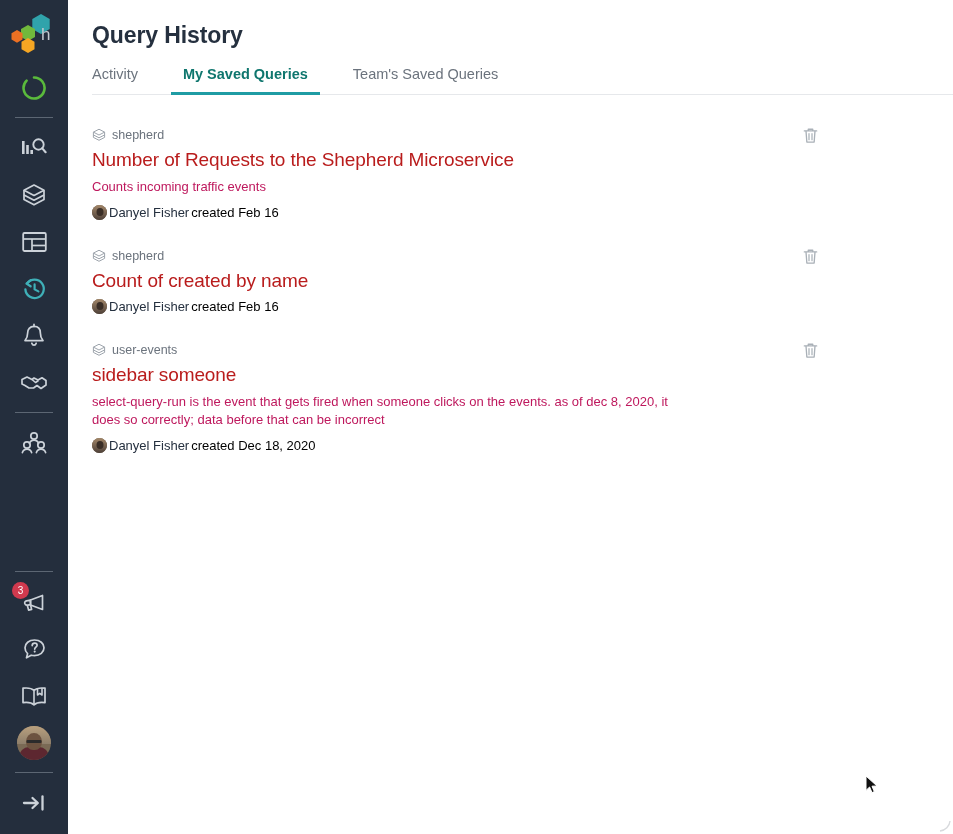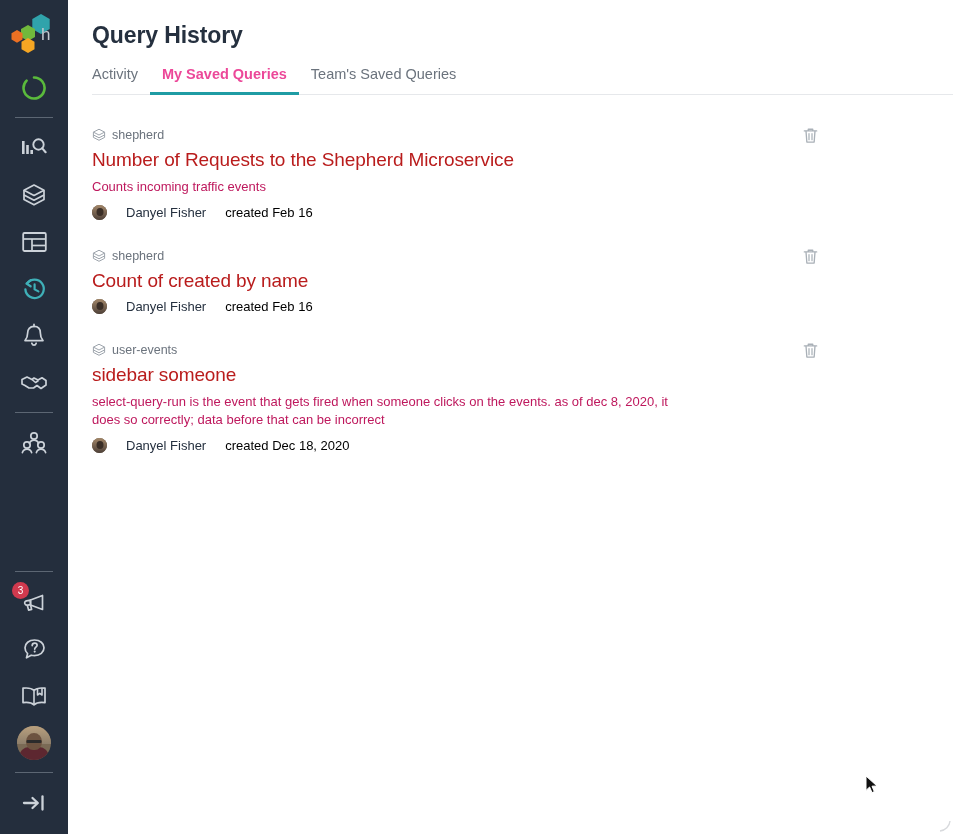--- a/index.html
+++ b/index.html
@@ -127,35 +127,36 @@
 
   .tabbar {
     position: absolute;
     left: 24px;
     top: 59px;
     width: 862px;
     height: 36px;
     border-bottom: 1px solid #e6e8eb;
     display: flex;
     align-items: flex-start;
+    gap: 21px;
   }
 
   .tab {
     height: 36px;
     line-height: 30px;
     font-size: 14.5px;
     color: #6b737d;
     cursor: pointer;
     padding: 0 12px;
     position: relative;
     white-space: nowrap;
   }
   .tab:first-child { padding-left: 0; }
   .tab.active {
-    color: #ec4899;
+    color: #0f766e;
     font-weight: bold;
   }
   .tab.active::after {
     content: "";
     position: absolute;
     left: 0; right: 0; bottom: 0;
     height: 3px;
     background: #1f9ca4;
   }
 
@@ -199,21 +200,21 @@
     font-size: 13px;
     color: #be185d;
     line-height: 18px;
     margin-bottom: 9px;
     max-width: 578px;
   }
 
   .qcard-meta {
     display: flex;
     align-items: center;
-    gap: 19px;
+    gap: 2px;
     font-size: 13px;
   }
   .qcard-meta .author { color: #25303f; }
   .qcard-meta .created { color: #000000; }
 
   .avatar-sm {
     width: 15px;
     height: 15px;
     border-radius: 50%;
     overflow: hidden;

